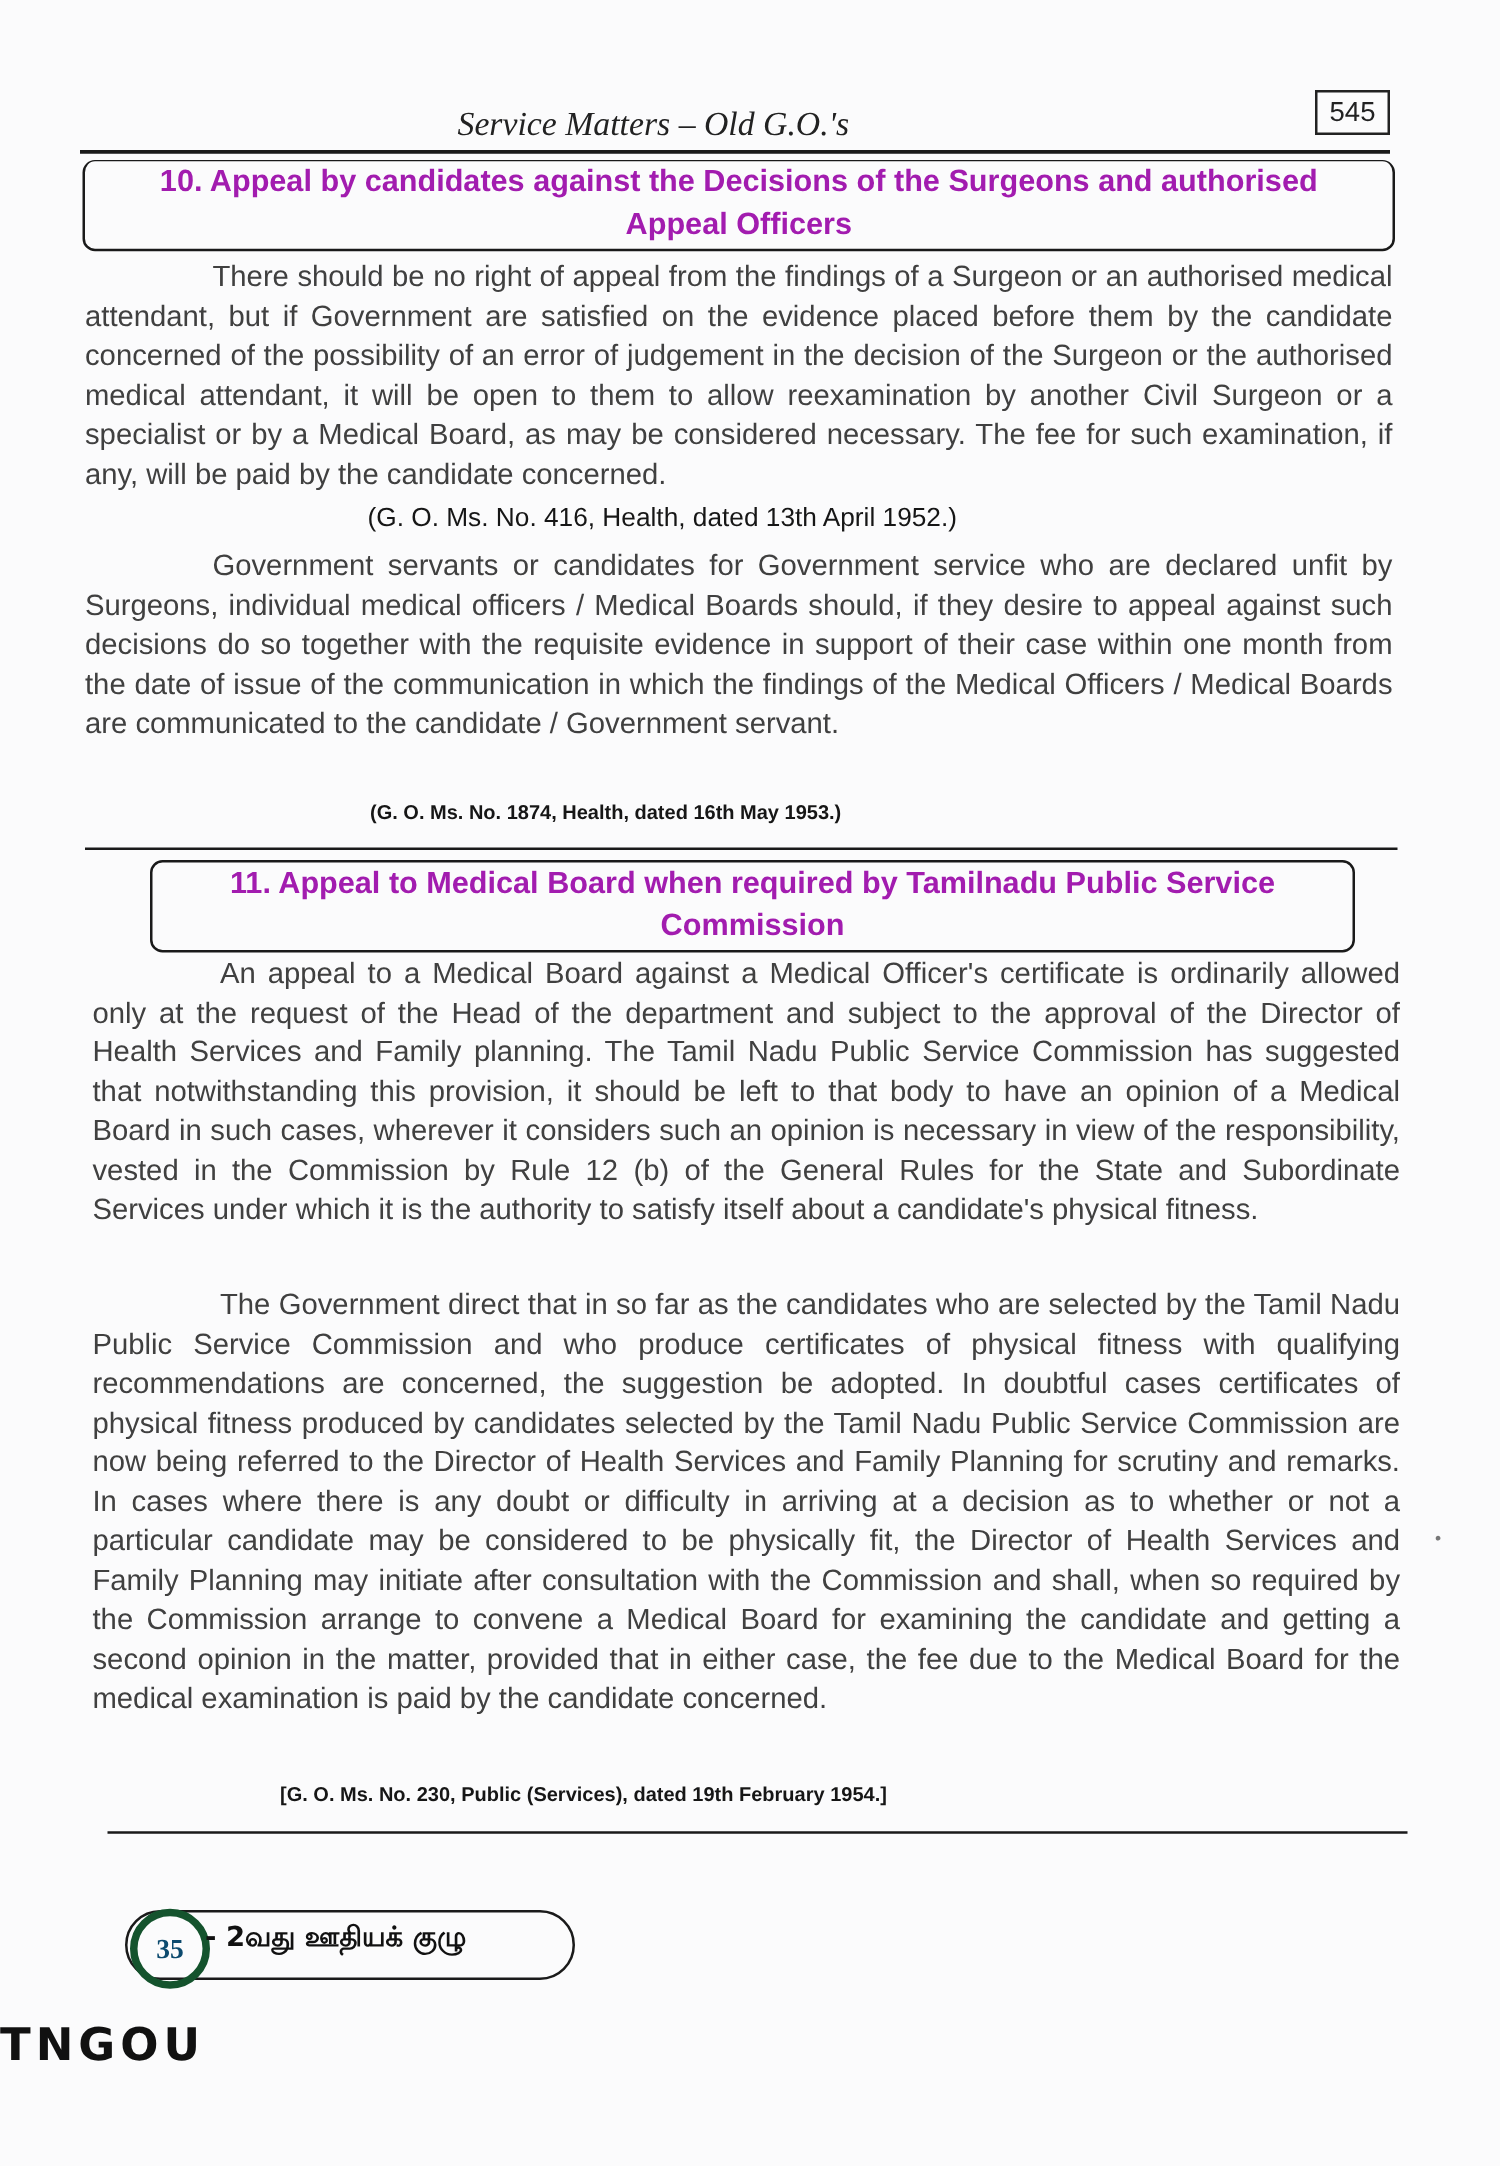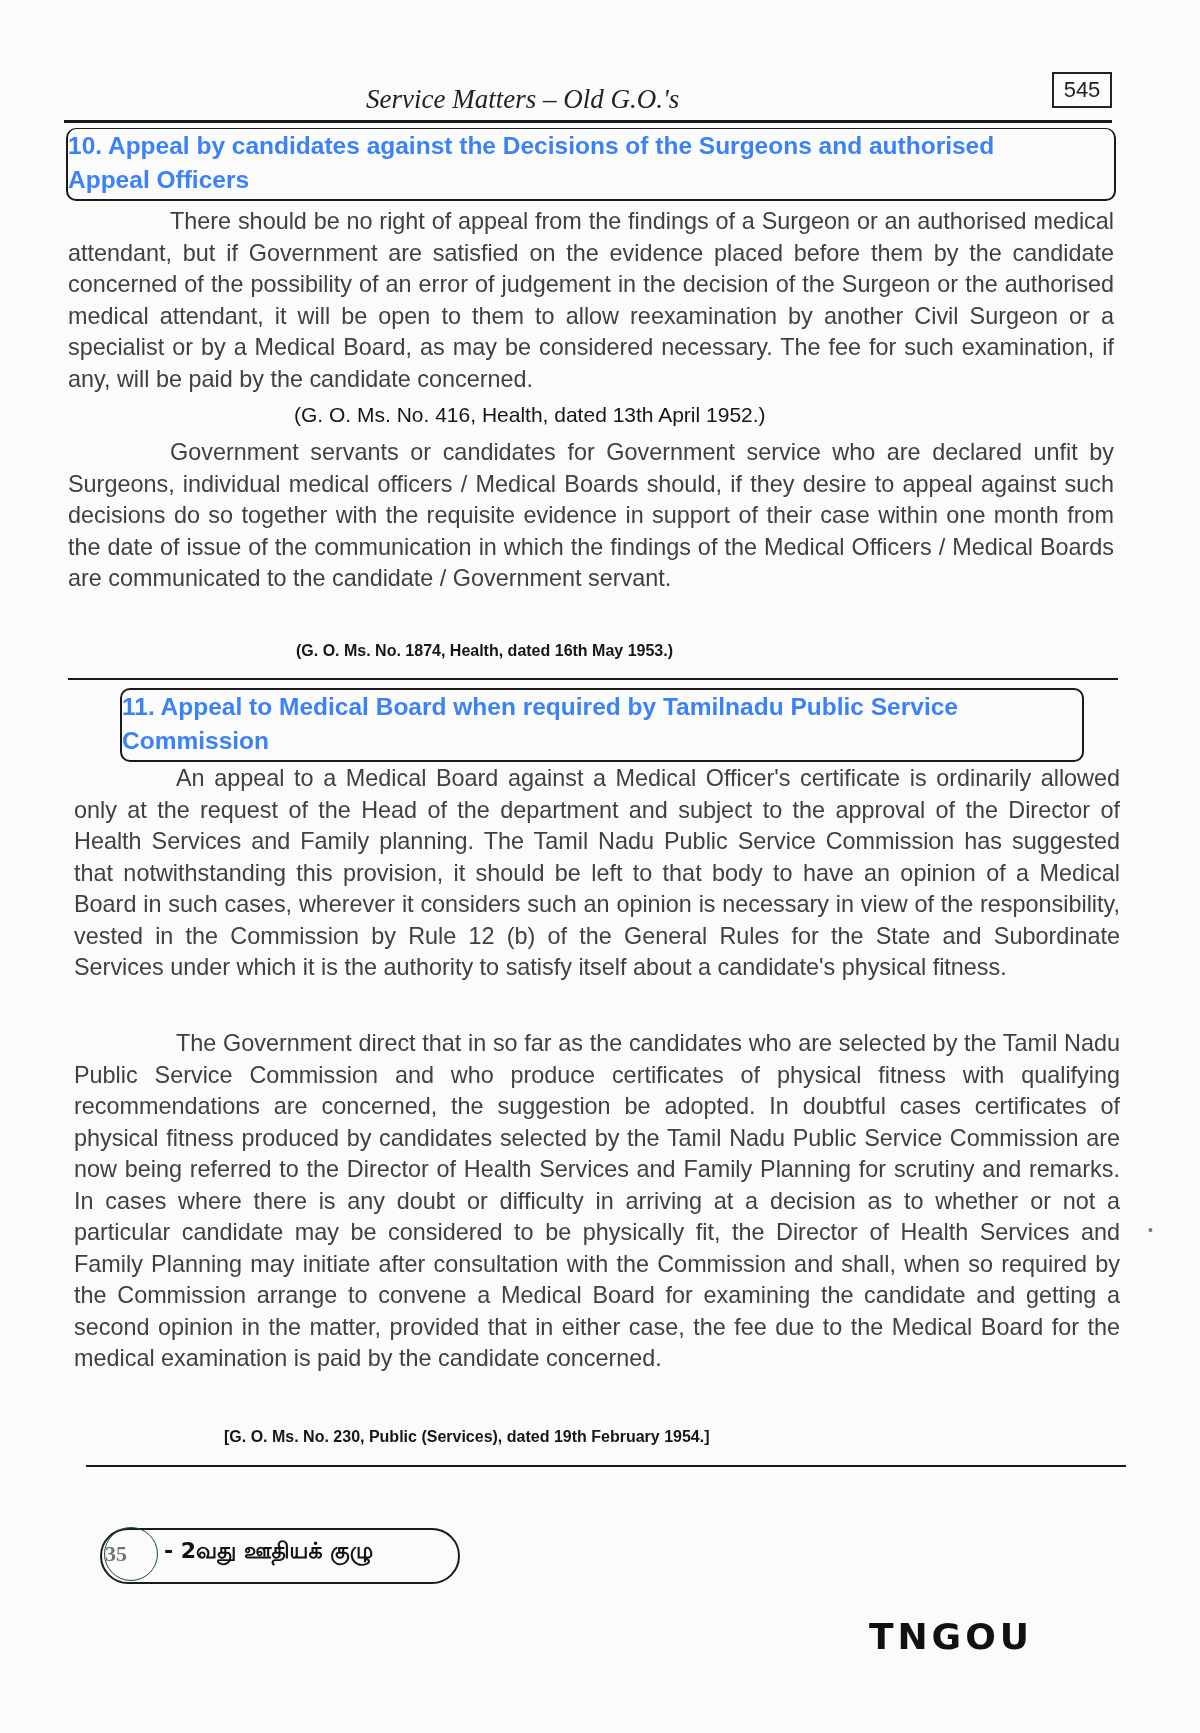--- a/index.html
+++ b/index.html
@@ -13,45 +13,45 @@
     font-family: "Liberation Serif", serif; font-style: italic; font-size: 27px; color: #222;
   }
   .page-num {
     position: absolute; left: 1052px; top: 72px; width: 56px; height: 32px;
     border: 2px solid #222; font-size: 22px; text-align: center; line-height: 32px; color: #222;
   }
   .rule { position: absolute; height: 3px; background: #1a1a1a; }
   .rule.thin { height: 2px; }
   .heading-box {
     position: absolute; border: 2.5px solid #1a1a1a; border-radius: 10px;
-    font-weight: bold; font-size: 24.5px; text-align: left; line-height: 34px; color: #3b82f6;
+    font-weight: bold; font-size: 24.5px; text-align: center; line-height: 34px; color: #a21caf;
   }
   .para {
     position: absolute; font-size: 23.4px; line-height: 31.5px; text-align: justify; color: #404040;
   }
   .para .indent { display: inline-block; width: 102px; }
   .citation { position: absolute; font-size: 21px; color: #161616; }
   .citation.bold { font-weight: bold; font-size: 16px; }
   .footer-pill {
     position: absolute; left: 100px; top: 1528px; width: 356px; height: 52px;
     border: 2px solid #1a1a1a; border-radius: 28px;
   }
   .footer-circle {
     position: absolute; left: 104px; top: 1527px; width: 52px; height: 52px;
-    border: 1px solid #14532d; border-radius: 50%;
+    border: 6px solid #14532d; border-radius: 50%;
     font-family: "Liberation Serif", serif; font-weight: bold; font-size: 22px;
-    line-height: 52px; color: #737373;
+    text-align: center; line-height: 52px; color: #0c4a6e;
   }
   .footer-text {
     position: absolute; left: 164px; top: 1538px; font-size: 22px; font-weight: bold; color: #111;
     font-family: "DejaVu Sans", sans-serif;
   }
   .watermark {
-    position: absolute; left: 0; top: 1616px; width: 1008px; text-align: right;
-    font-family: "DejaVu Sans", sans-serif; font-size: 36px; font-weight: bold; letter-spacing: 4px; color: #111; padding-left: 25px;
+    position: absolute; left: 0; top: 1616px; width: 1008px; text-align: left;
+    font-family: "DejaVu Sans", sans-serif; font-size: 36px; font-weight: bold; letter-spacing: 4px; color: #111;
   }
   .margin-mark { position: absolute; color: #777; font-size: 14px; }
 </style>
 </head>
 <body>
 
 <div class="page">
 
   <div class="running-head">Service Matters – Old G.O.'s</div>
   <div class="page-num">545</div>

